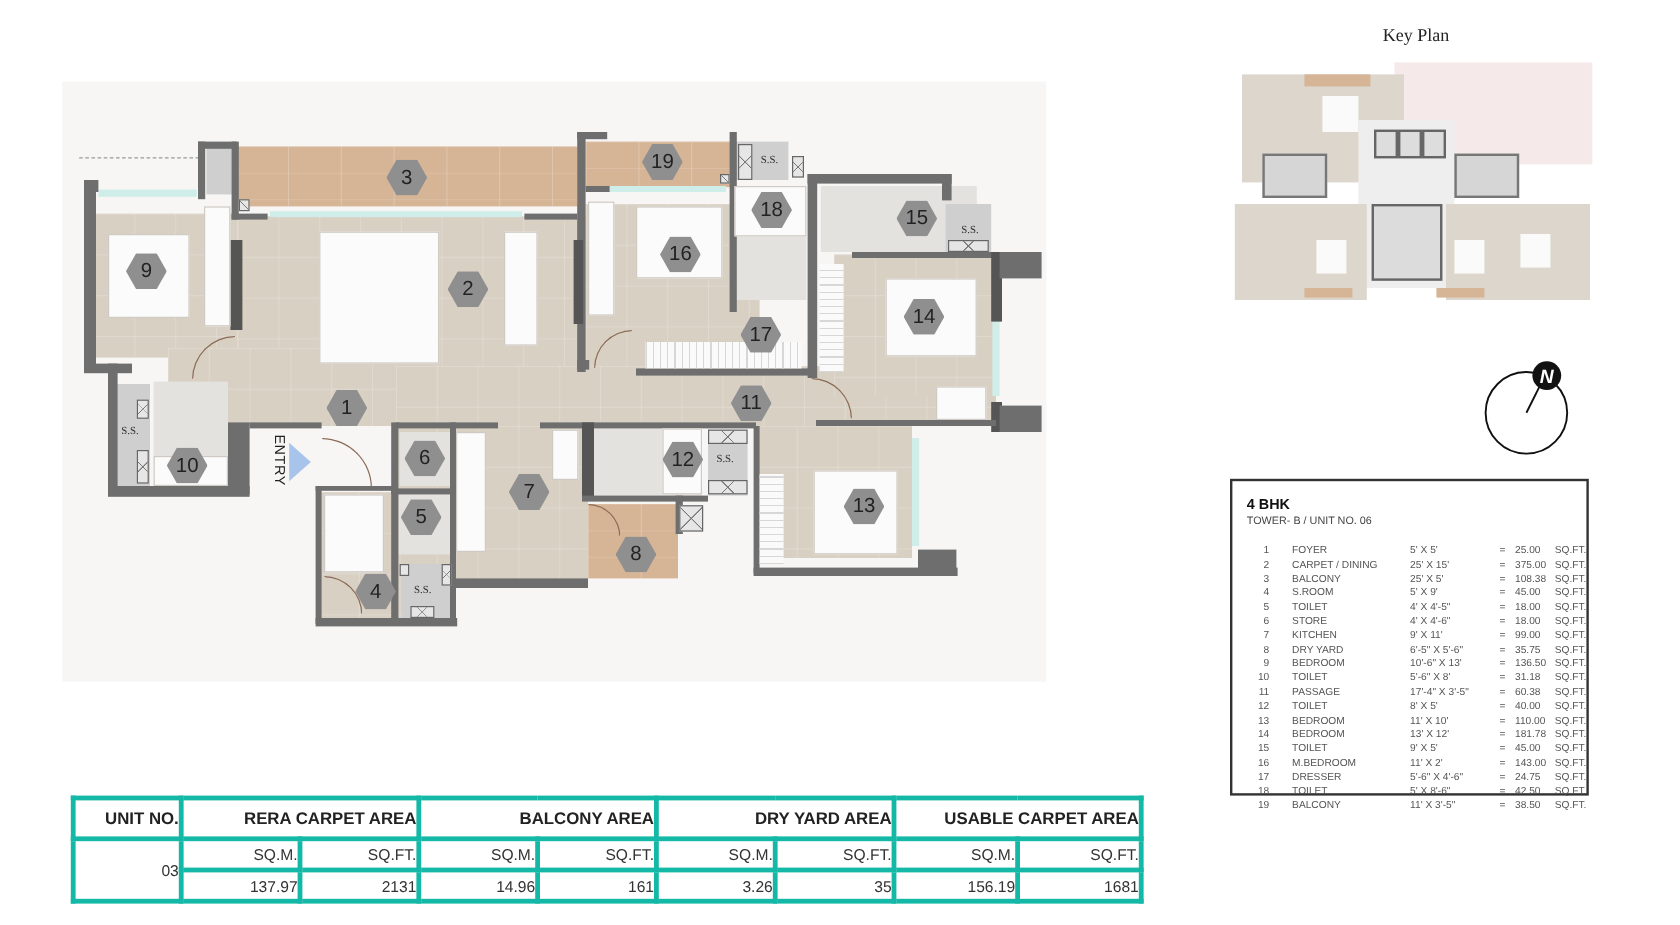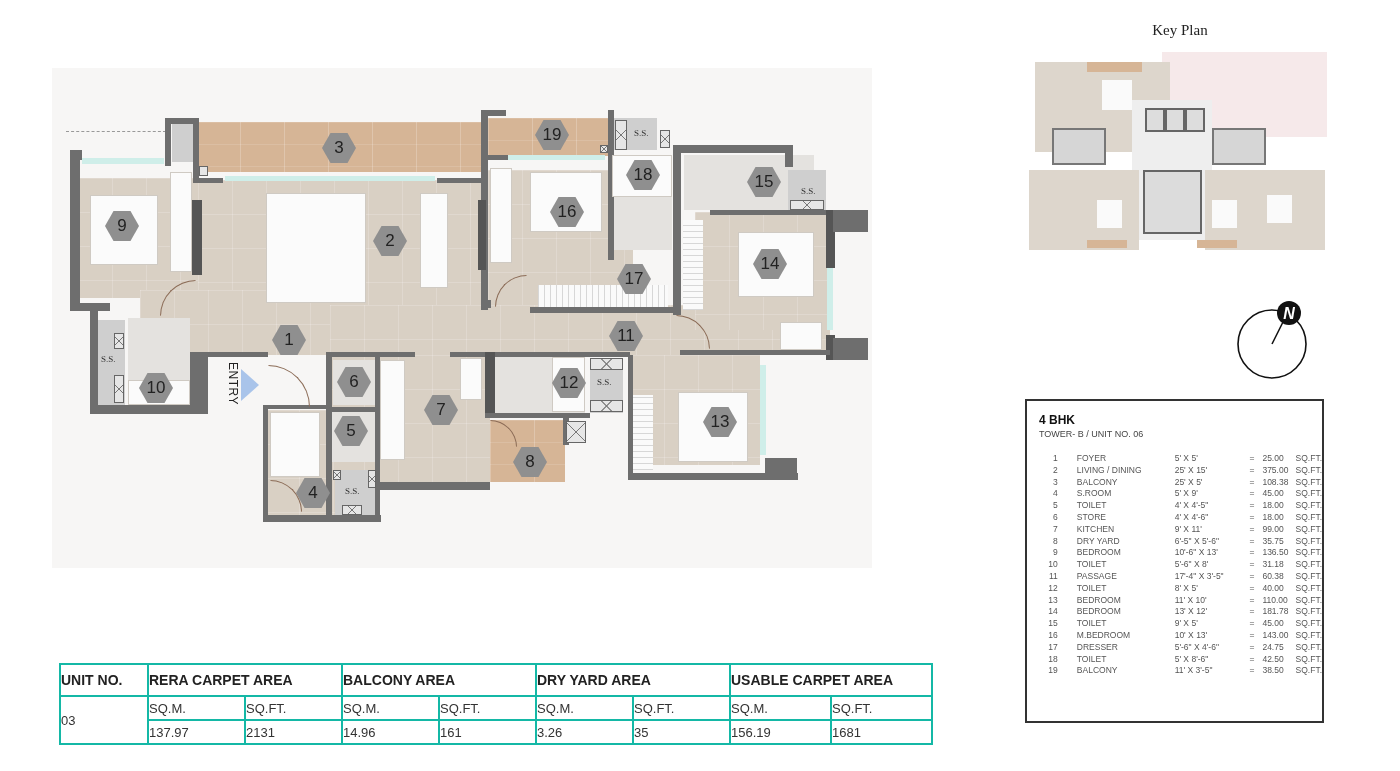--- a/index.html
+++ b/index.html
@@ -42,34 +42,34 @@
 
   
   #keyplan-title { position:absolute; left:1140px; top:22px; width:80px; text-align:center; font-family:"Liberation Serif", serif; font-size:15px; color:#222; }
   #keyplan { position:absolute; left:1027px; top:40px; width:305px; height:215px; }
   #keyplan .k { position:absolute; }
 
   
   #north { position:absolute; left:1236px; top:300px; width:80px; height:80px; }
 
   
-  #legend { position:absolute; left:1025px; top:399px; width:299px; height:324px; border:2px solid #333; box-sizing:border-box; padding:12px 0 0 12px; }
+  #legend { position:absolute; left:1025px; top:399px; width:299px; height:264px; border:2px solid #333; box-sizing:border-box; padding:12px 0 0 12px; }
   #legend .title { font-weight:bold; font-size:12px; color:#111; }
   #legend .sub { font-size:9px; color:#444; margin-top:2px; }
   #legend table { border-collapse:collapse; margin-top:14px; }
   #legend td { font-size:8.5px; color:#555; padding:0; height:11.8px; line-height:11.8px; white-space:nowrap; }
   #legend td.n { width:20px; text-align:right; padding-right:6px; }
   #legend td.nm { width:102px;padding-left:13px; }
   #legend td.dm { width:78px; }
   #legend td.eq { width:14px; }
   #legend td.ar { width:34px; }
 
   
   #area { position:absolute; left:59px; top:663px; border-collapse:collapse; border:2px solid #444; }
-  #area th, #area td { border:2px solid #14b8a6; text-align:left; font-size:13px; color:#222; padding:0; }
+  #area th, #area td { border:4px solid #14b8a6; text-align:right; font-size:13px; color:#222; padding:0; }
   #area th { font-weight:bold; font-size:14px; height:30px; }
   #area td { height:22px; color:#333; }
   #area .u { width:86px; }
   #area .c { width:95px; }
   #area .c2 { width:99px; }
 </style>
 </head>
 <body>
 
 <div id="plan">
@@ -268,21 +268,21 @@
         <tr>
           <td class="n">1</td>
           <td class="nm">FOYER</td>
           <td class="dm">5' X 5'</td>
           <td class="eq">=</td>
           <td class="ar">25.00</td>
           <td class="un">SQ.FT.</td>
         </tr>
         <tr>
           <td class="n">2</td>
-          <td class="nm">LIVING / DINING</td>
+          <td class="nm">CARPET / DINING</td>
           <td class="dm">25' X 15'</td>
           <td class="eq">=</td>
           <td class="ar">375.00</td>
           <td class="un">SQ.FT.</td>
         </tr>
         <tr>
           <td class="n">3</td>
           <td class="nm">BALCONY</td>
           <td class="dm">25' X 5'</td>
           <td class="eq">=</td>
@@ -381,21 +381,21 @@
           <td class="n">15</td>
           <td class="nm">TOILET</td>
           <td class="dm">9' X 5'</td>
           <td class="eq">=</td>
           <td class="ar">45.00</td>
           <td class="un">SQ.FT.</td>
         </tr>
         <tr>
           <td class="n">16</td>
           <td class="nm">M.BEDROOM</td>
-          <td class="dm">10' X 13'</td>
+          <td class="dm">11' X 2'</td>
           <td class="eq">=</td>
           <td class="ar">143.00</td>
           <td class="un">SQ.FT.</td>
         </tr>
         <tr>
           <td class="n">17</td>
           <td class="nm">DRESSER</td>
           <td class="dm">5'-6" X 4'-6"</td>
           <td class="eq">=</td>
           <td class="ar">24.75</td>

